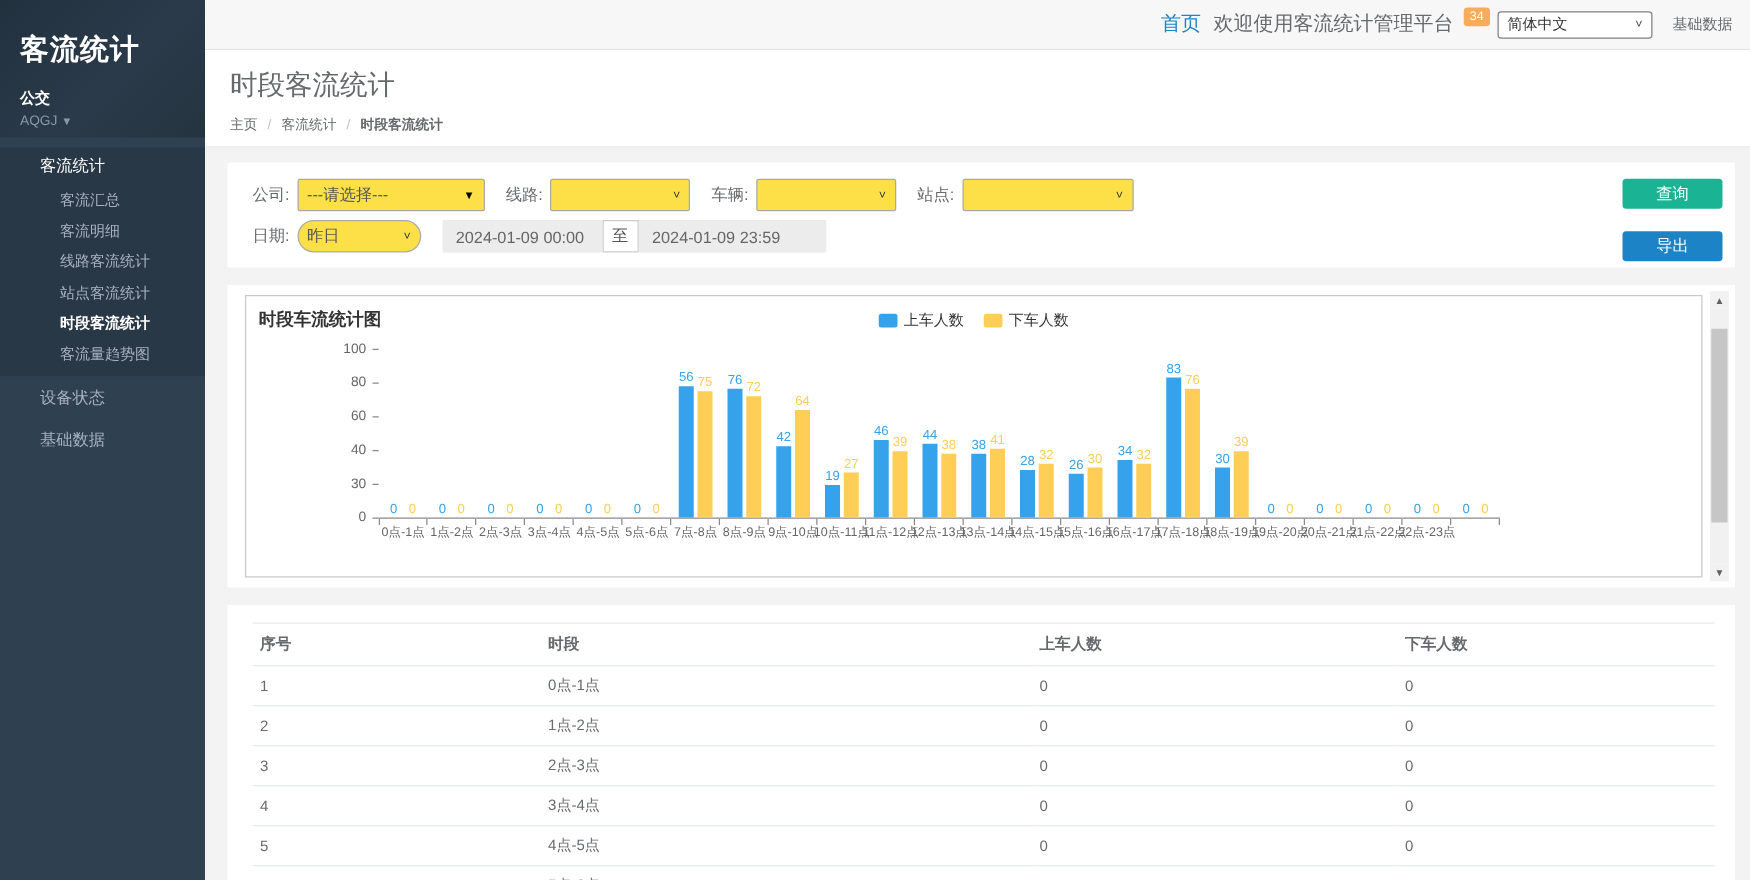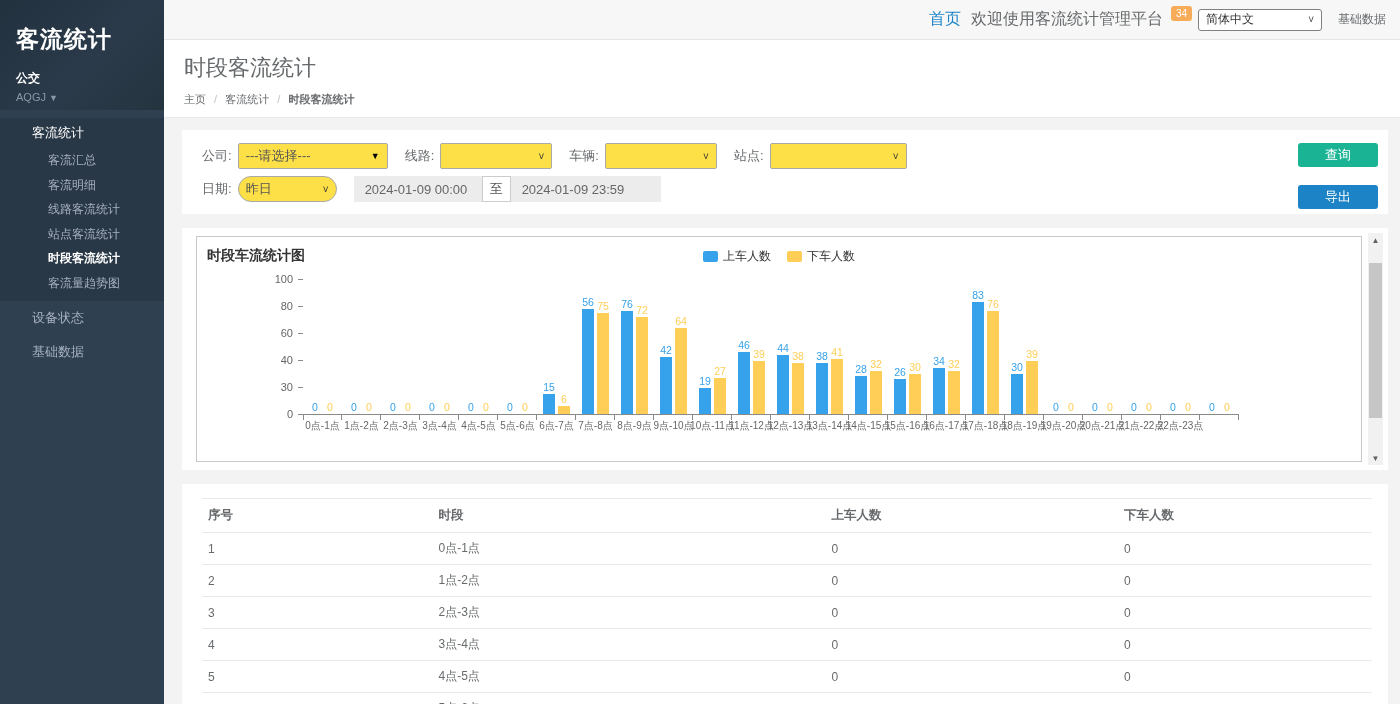--- a/index.html
+++ b/index.html
@@ -296,33 +296,20 @@
                 <div class="barcol">
                   <span class="vlabel" style="color: rgb(255, 206, 86);">0</span>
                   <div class="bar" style="height: 0px; background: rgb(255, 206, 86);"></div>
                 </div>
               </div>
               <div class="xlab">5点-6点</div>
             </div>
             <div class="cat">
               <div class="bargroup">
                 <div class="barcol">
-                  <span class="vlabel" style="color: rgb(54, 162, 235);">15</span>
-                  <div class="bar" style="height: 20.25px; background: rgb(54, 162, 235);"></div>
-                </div>
-                <div class="barcol">
-                  <span class="vlabel" style="color: rgb(255, 206, 86);">6</span>
-                  <div class="bar" style="height: 8.1px; background: rgb(255, 206, 86);"></div>
-                </div>
-              </div>
-              <div class="xlab">6点-7点</div>
-            </div>
-            <div class="cat">
-              <div class="bargroup">
-                <div class="barcol">
                   <span class="vlabel" style="color: rgb(54, 162, 235);">56</span>
                   <div class="bar" style="height: 105.3px; background: rgb(54, 162, 235);"></div>
                 </div>
                 <div class="barcol">
                   <span class="vlabel" style="color: rgb(255, 206, 86);">75</span>
                   <div class="bar" style="height: 101.25px; background: rgb(255, 206, 86);"></div>
                 </div>
               </div>
               <div class="xlab">7点-8点</div>
             </div>

